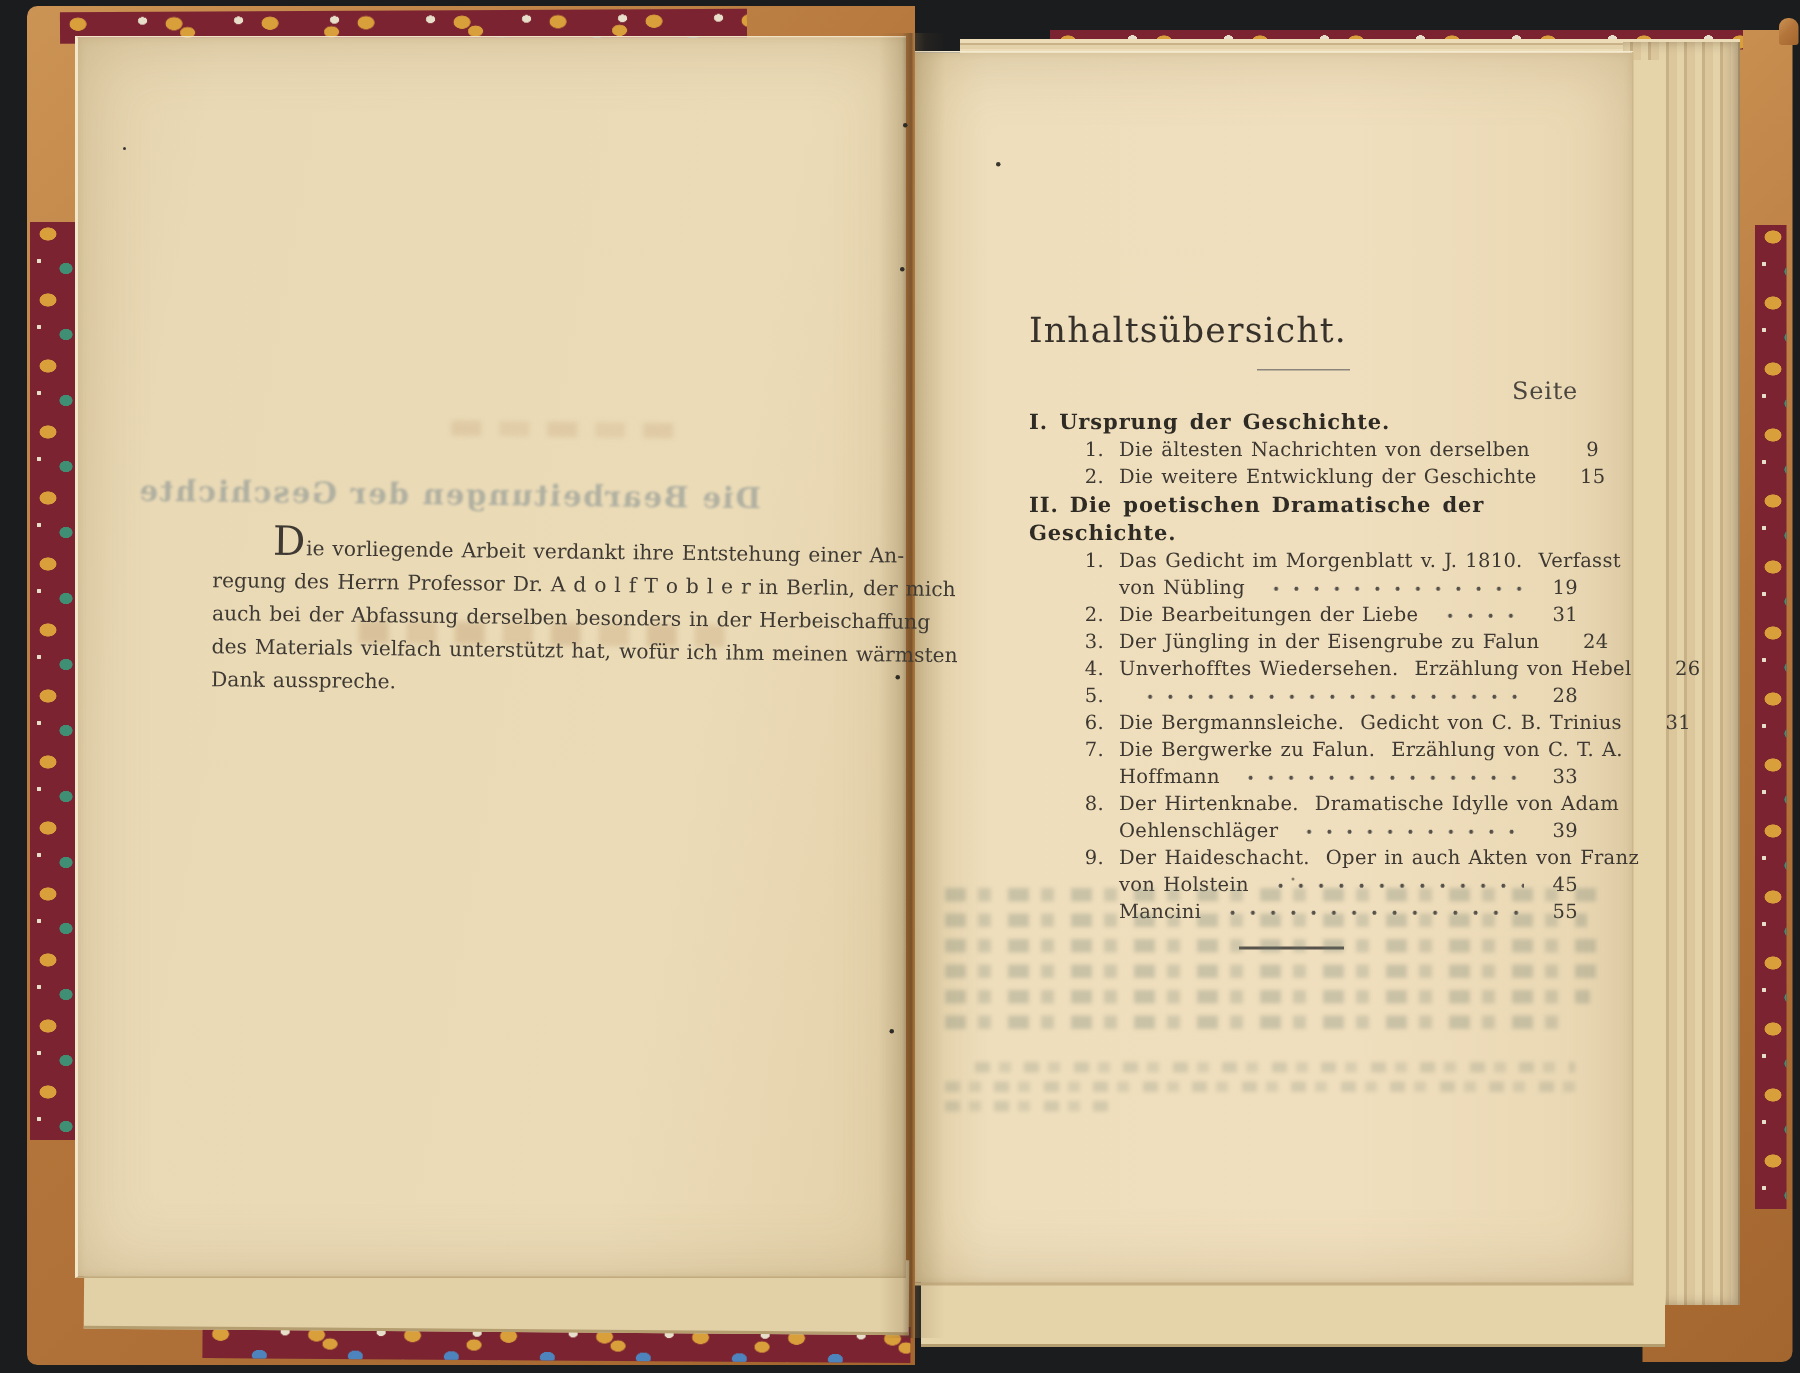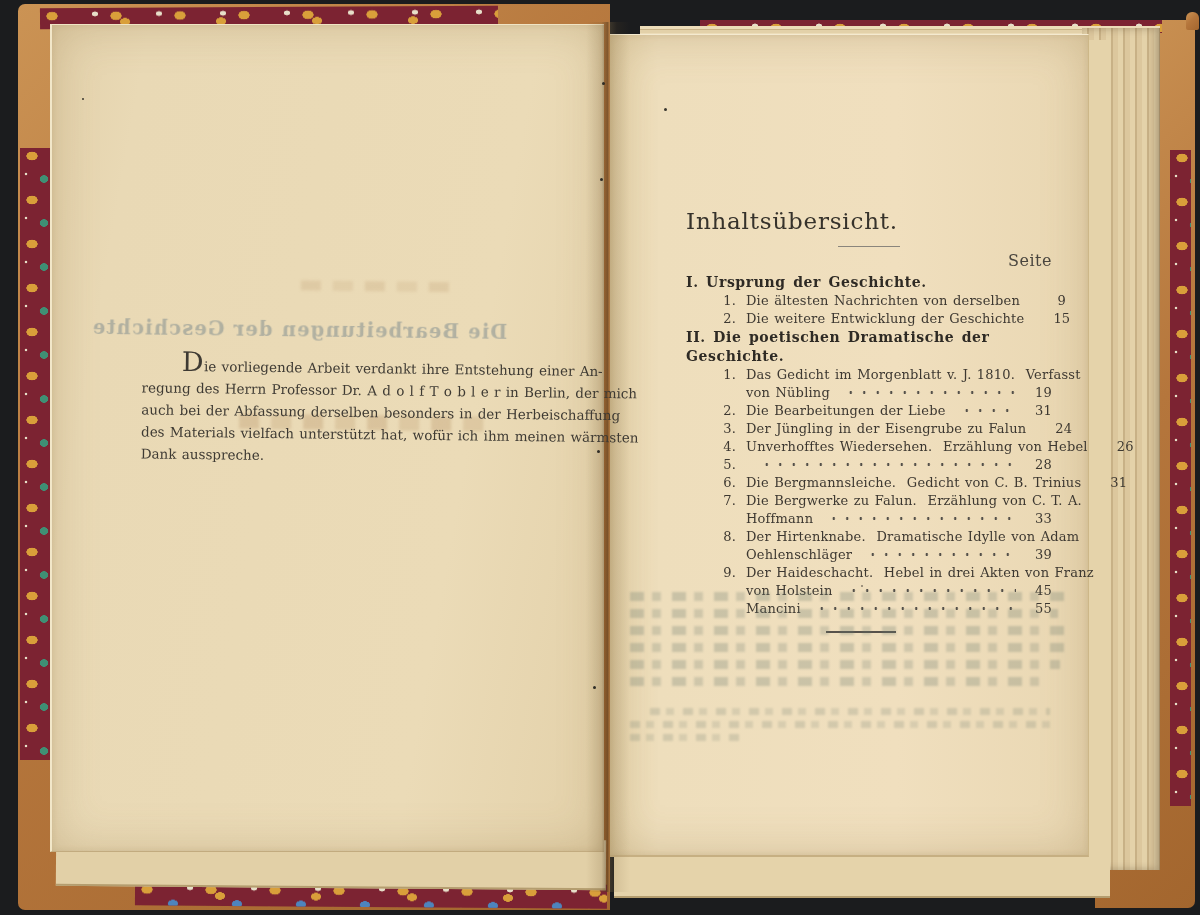--- a/index.html
+++ b/index.html
@@ -214,21 +214,21 @@
         <span class="toc-text">Der Hirtenknabe.  Dramatische Idylle von Adam</span>
       </div>
       <div class="toc-row">
         <span class="toc-num"></span>
         <span class="toc-text">Oehlenschläger</span>
         <span class="toc-leader"></span>
         <span class="toc-page">39</span>
       </div>
       <div class="toc-row">
         <span class="toc-num">9.</span>
-        <span class="toc-text">Der Haideschacht.  Hebel in drei Akten von Franz</span>
+        <span class="toc-text">Der Haideschacht.  Oper in auch Akten von Franz</span>
       </div>
       <div class="toc-row">
         <span class="toc-num"></span>
         <span class="toc-text">von Holstein</span>
         <span class="toc-leader"></span>
         <span class="toc-page">45</span>
       </div>
       <div class="toc-row">
         <span class="toc-num"></span>
         <span class="toc-text">Mancini</span>

